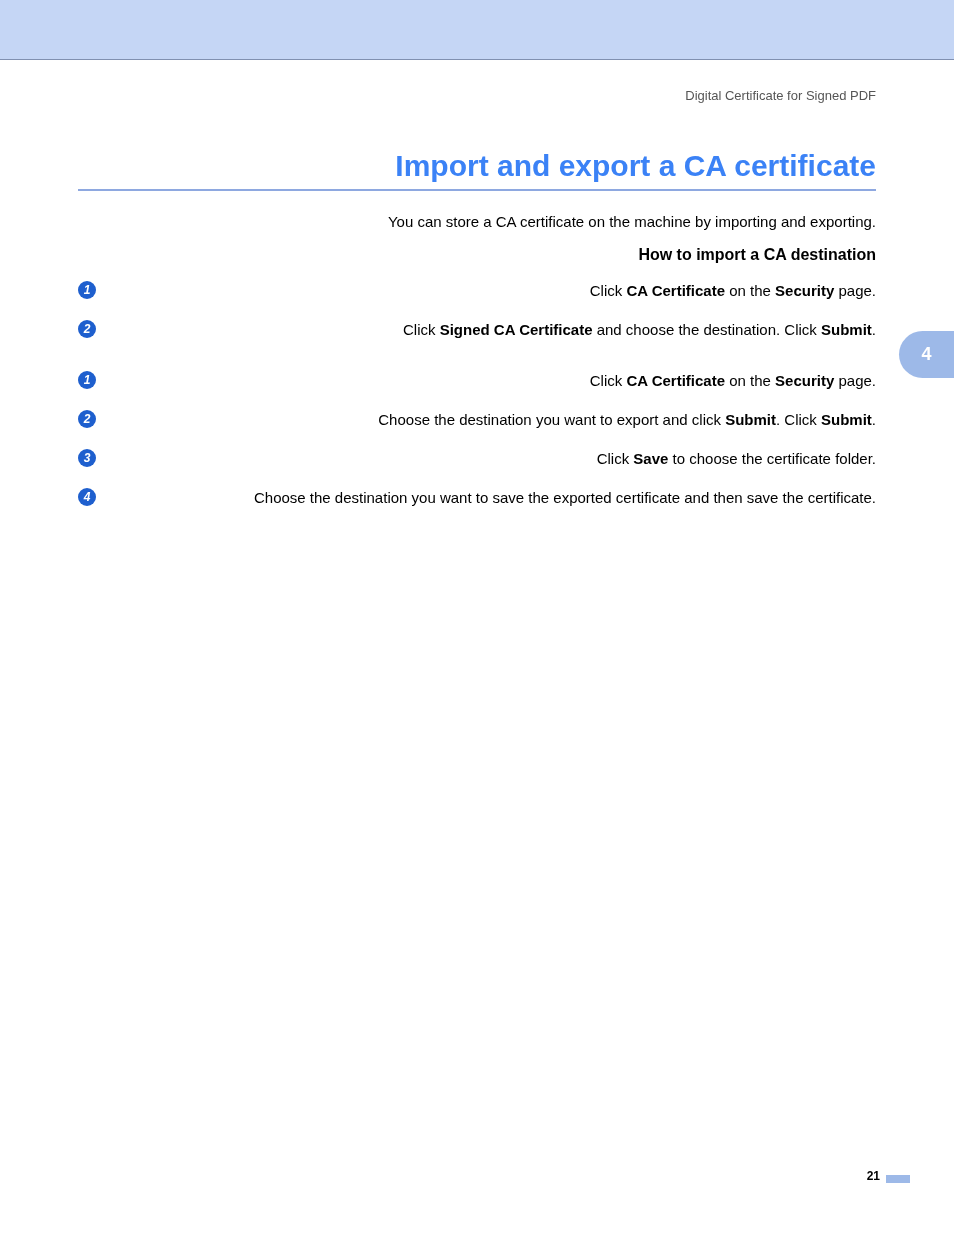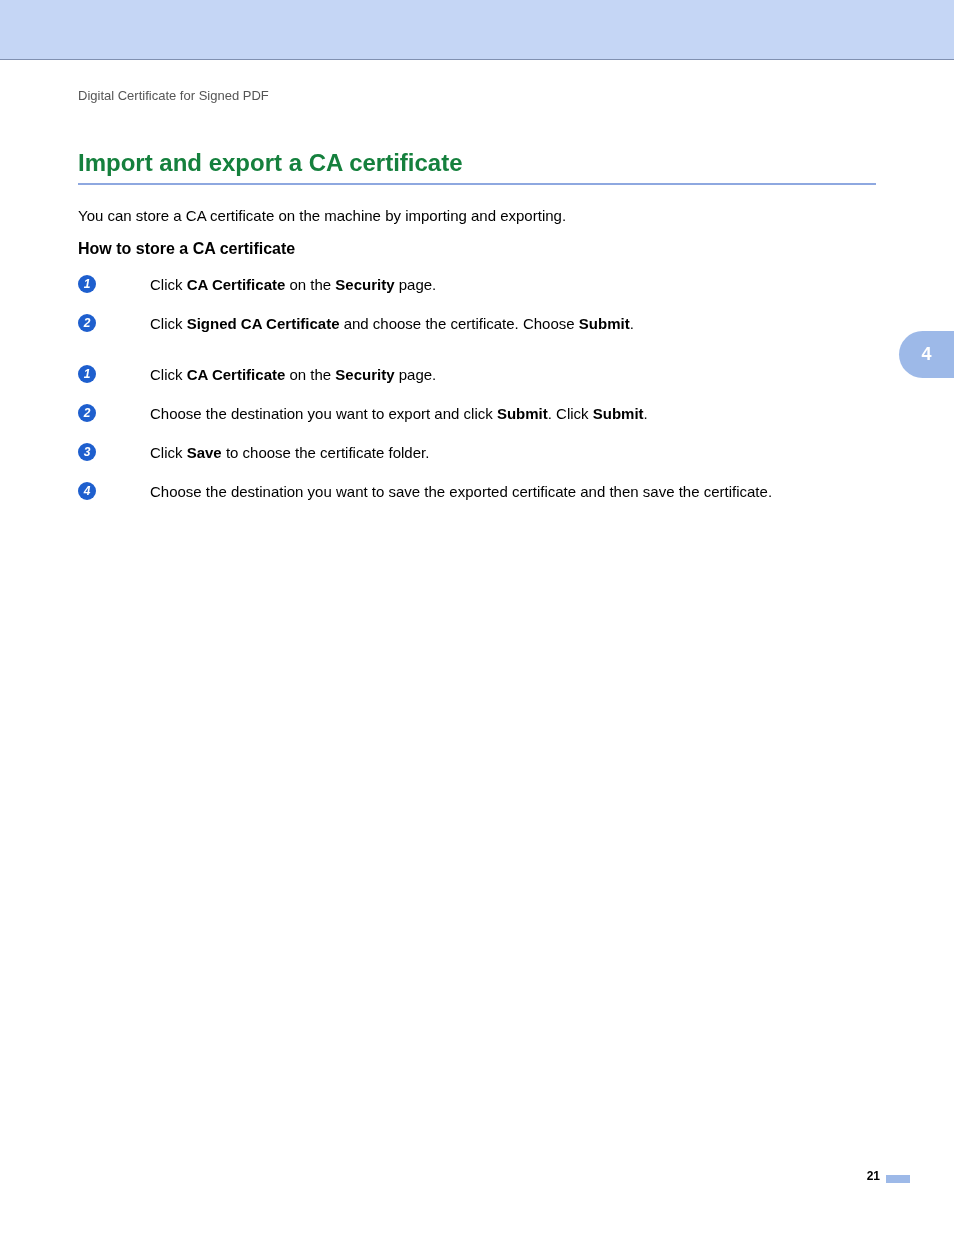--- a/index.html
+++ b/index.html
@@ -12,30 +12,31 @@
       color: #000000;
     }
     .top-band {
       width: 100%;
       height: 60px;
       background: #c5d6f5;
       border-bottom: 1px solid #8090b0;
     }
     .content {
       padding: 28px 78px 0 78px;
+      text-align: right;
     }
     .breadcrumb {
       font-size: 13px;
       color: #555;
       margin-bottom: 46px;
     }
     .main-heading {
-      font-size: 24px;
+      font-size: 30px;
       font-weight: bold;
-      color: #15803d;
+      color: #3b82f6;
       padding-bottom: 6px;
       border-bottom: 2px solid #8ea8e0;
       margin-bottom: 22px;
     }
     .intro {
       font-size: 15px;
       color: #000000;
       margin-bottom: 16px;
     }
     .sub-heading {
@@ -111,33 +112,33 @@
 <div class="top-band"></div>
 
 <div class="content">
   <div class="breadcrumb">Digital Certificate for Signed PDF</div>
 
   <h1 class="main-heading">Import and export a CA certificate</h1>
 
   <p class="intro">You can store a CA certificate on the machine by importing and exporting.</p>
 
   <div class="section">
-    <h2 class="sub-heading">How to store a CA certificate</h2>
+    <h2 class="sub-heading">How to import a CA destination</h2>
 
     <div class="step">
       <div class="step-number">1</div>
       <div class="step-text">
         <span>Click </span><span class="bold">CA Certificate</span><span> on the </span><span class="bold">Security</span><span> page.</span>
       </div>
     </div>
 
     <div class="step">
       <div class="step-number">2</div>
       <div class="step-text">
-        <span>Click </span><span class="bold">Signed CA Certificate</span><span> and choose the certificate. Choose </span><span class="bold">Submit</span><span>.</span>
+        <span>Click </span><span class="bold">Signed CA Certificate</span><span> and choose the destination. Click </span><span class="bold">Submit</span><span>.</span>
       </div>
     </div>
   </div>
 
   <div class="section">
 
     <div class="step">
       <div class="step-number">1</div>
       <div class="step-text">
         <span>Click </span><span class="bold">CA Certificate</span><span> on the </span><span class="bold">Security</span><span> page.</span>

